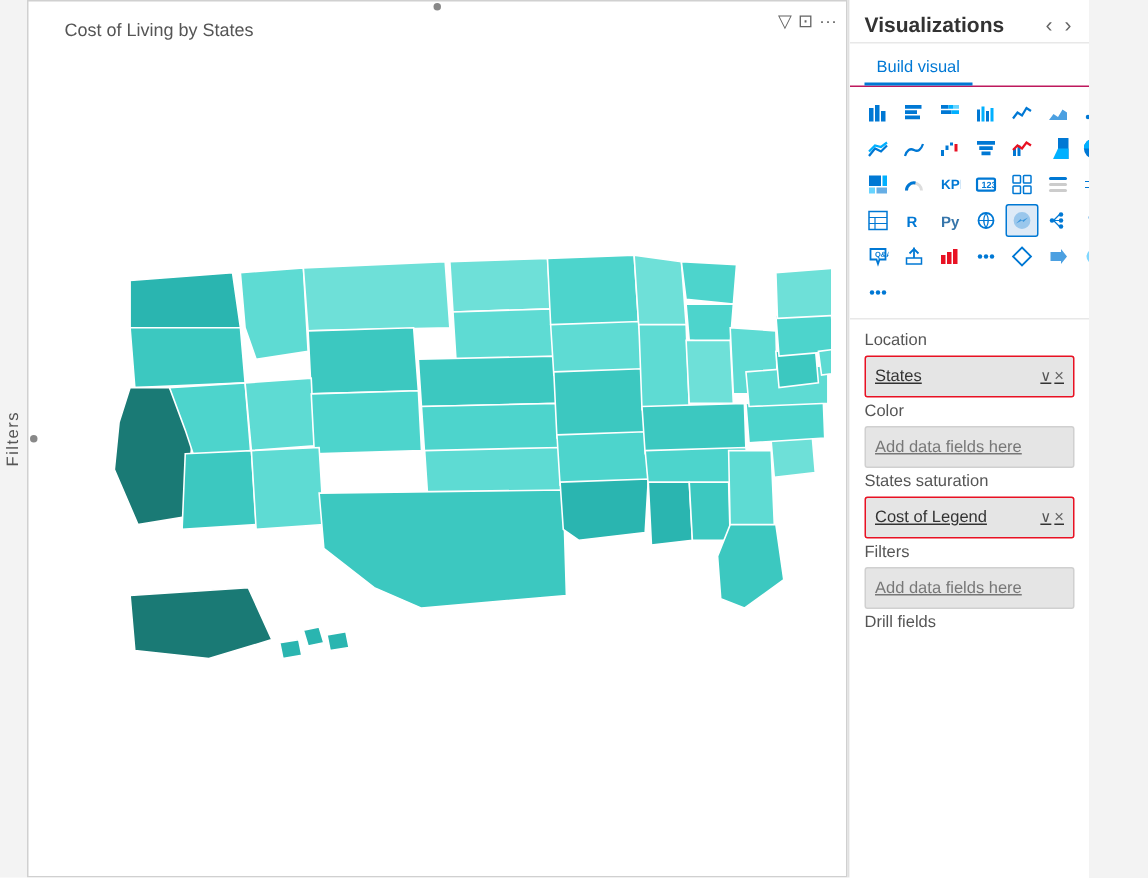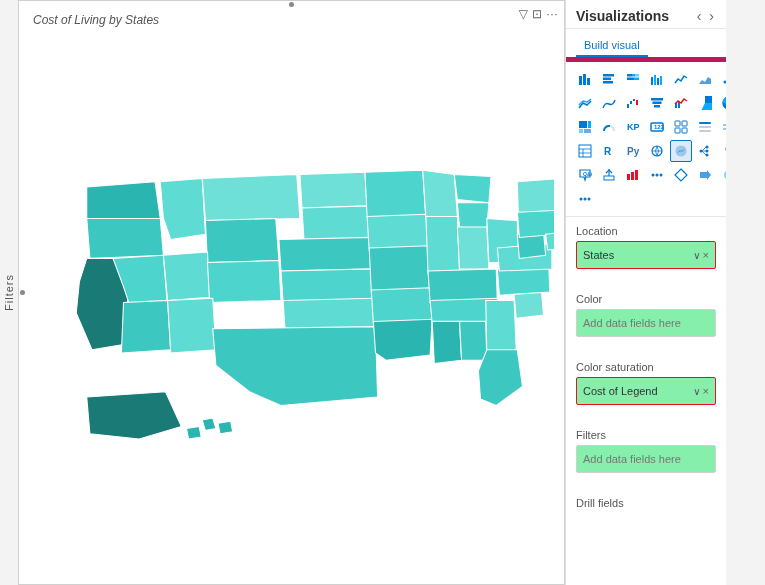--- a/index.html
+++ b/index.html
@@ -63,24 +63,23 @@
 
     .map-toolbar-icon {
       color: #666;
       font-size: 12px;
       cursor: pointer;
     }
 
     .chart-title {
       position: absolute;
       top: 12px;
-      left: 14px;
+      left: 24px;
       font-size: 12px;
       color: #555;
-      font-style: italic;
     }
 
     
     .resize-handle-top {
       position: absolute;
       top: 0;
       left: 50%;
       transform: translateX(-50%);
       width: 30px;
       height: 6px;
@@ -151,21 +150,21 @@
       font-size: 14px;
       color: #666;
       cursor: pointer;
       padding: 0 2px;
     }
 
     .viz-tabs {
       display: flex;
       padding: 6px 10px 0;
       gap: 6px;
-      border-bottom: 5px solid #be185d;
+      border-bottom: 1px solid #be185d;
     }
 
     .viz-tab {
       padding: 4px 8px;
       font-size: 11px;
       color: #555;
       cursor: pointer;
       border-bottom: 2px solid transparent;
     }
 
@@ -205,40 +204,41 @@
       height: 14px;
     }
 
     
     .field-wells {
       padding: 8px 10px;
       flex: 1;
     }
 
     .field-section {
-      margin-bottom: 24px;
+      margin-bottom: 3px;
     }
 
     .field-label {
       font-size: 11px;
       color: #555;
       margin-bottom: 4px;
       font-weight: 500;
     }
 
     .field-well {
       border: 1px solid #d0d0d0;
       border-radius: 2px;
       min-height: 28px;
       padding: 3px 6px;
       display: flex;
       align-items: center;
       font-size: 11px;
       color: #777;
-      background: #86efac;
+      background: #e5e5e5;
+      text-decoration: underline;
     }
 
     .field-well.has-value {
       color: #333;
       border-color: #d0d0d0;
     }
 
     .field-chip {
       display: flex;
       align-items: center;
@@ -672,21 +672,21 @@
     </div>
 
     <div class="field-section">
       <div class="field-label">Color</div>
       <div class="field-well">
         <span>Add data fields here</span>
       </div>
     </div>
 
     <div class="field-section">
-      <div class="field-label">Color saturation</div>
+      <div class="field-label">States saturation</div>
       <div class="field-well has-value highlighted">
         <div class="field-chip">
           <span>Cost of Legend</span>
         </div>
         <div class="field-chip-actions">
           <span class="field-chip-action collapse-arrow">∨</span>
           <span class="field-chip-action">×</span>
         </div>
       </div>
     </div>

